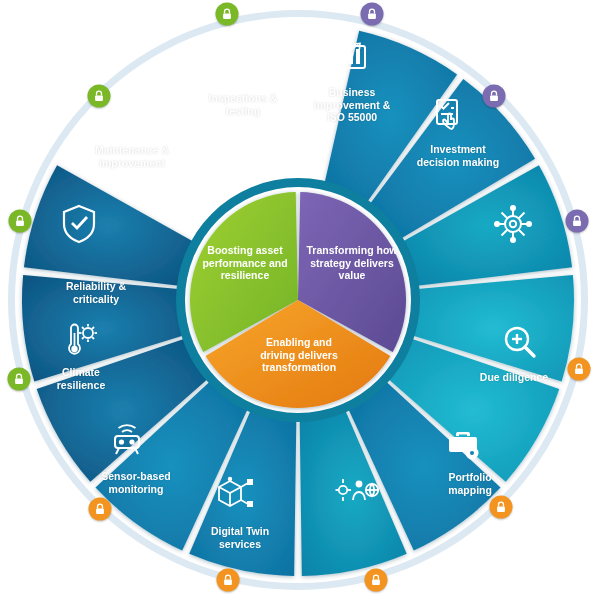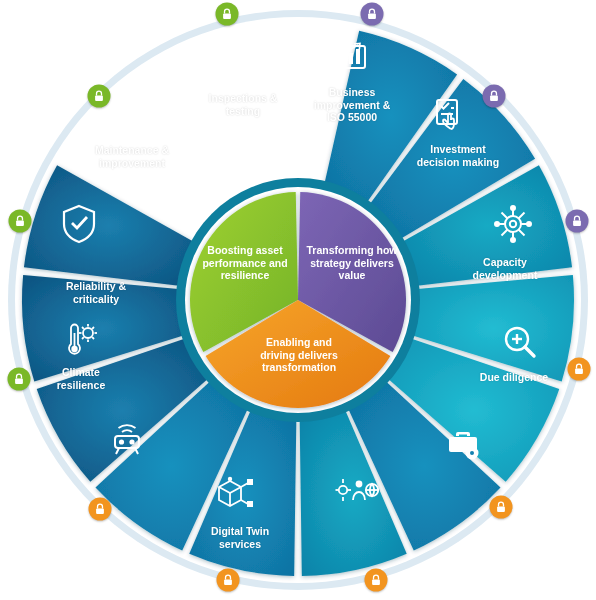--- a/index.html
+++ b/index.html
@@ -137,23 +137,24 @@
       </g>
   </svg>
 
   <div class="core-label" style="left:245px;top:263px;">Boosting asset performance and resilience</div>
   <div class="core-label" style="left:352px;top:263px;">Transforming how strategy delivers value</div>
   <div class="core-label" style="left:299px;top:355px;">Enabling and driving delivers transformation</div>
 
   <div class="seg-label" style="left:243px;top:104px;">Inspections &amp; testing</div>
   <div class="seg-label" style="left:352px;top:105px;width:86px;">Business improvement &amp; ISO 55000</div>
   <div class="seg-label" style="left:458px;top:155px;width:90px;">Investment decision making</div>
-  <div class="seg-label" style="left:505px;top:268px;width:86px;">Capacity development</div>
   <div class="seg-label" style="left:514px;top:377px;width:86px;">Due diligence</div>
+  <div class="seg-label" style="left:470px;top:483px;width:82px;">Portfolio mapping</div>
   <div class="seg-label" style="left:240px;top:537px;width:86px;">Digital Twin services</div>
+  <div class="seg-label" style="left:136px;top:482px;width:90px;">Sensor-based monitoring</div>
   <div class="seg-label" style="left:81px;top:378px;width:82px;">Climate resilience</div>
   <div class="seg-label" style="left:96px;top:265px;width:88px;margin-top:27px;">Reliability &amp; criticality</div>
   <div class="seg-label" style="left:132px;top:156px;width:98px;">Maintenance &amp; improvement</div>
 
   <div class="seg-icon" style="left:240px;top:68px;">
     <svg width="40" height="40" viewBox="0 0 40 40">
         <g fill="none" stroke="#ffffff" stroke-width="2">
           <rect x="9" y="7" width="22" height="27" rx="2"></rect>
           <rect x="15" y="3.5" width="10" height="6" rx="1.5" fill="#ffffff"></rect>
           <line x1="13" y1="16" x2="20" y2="16"></line>

